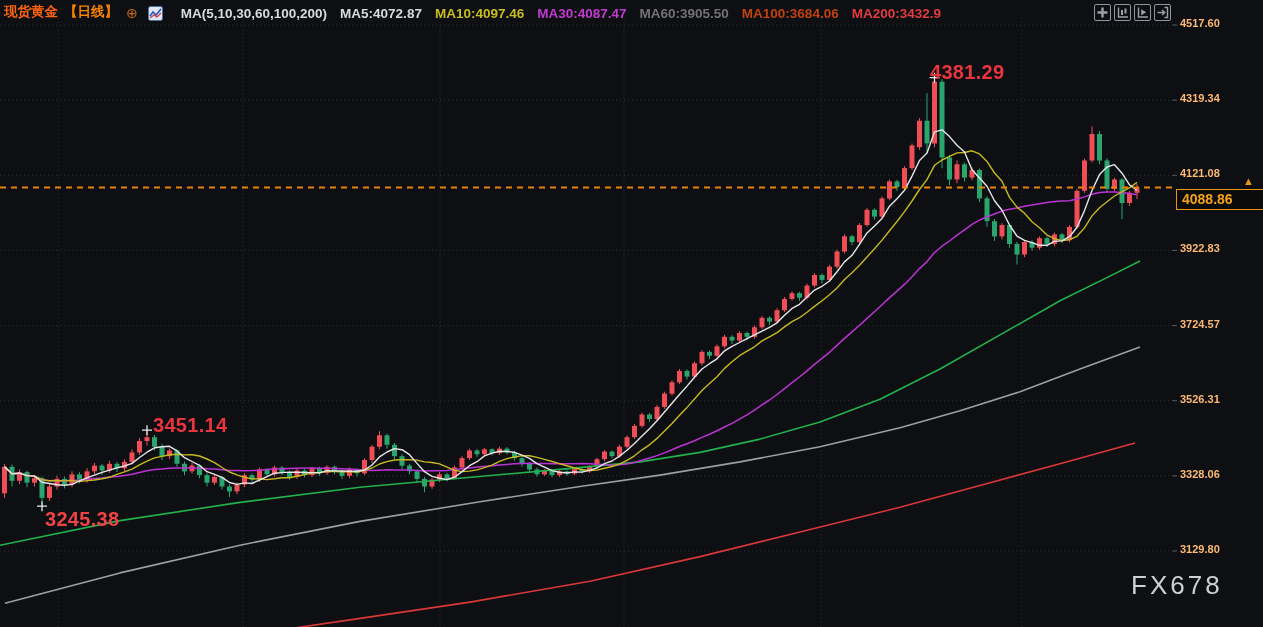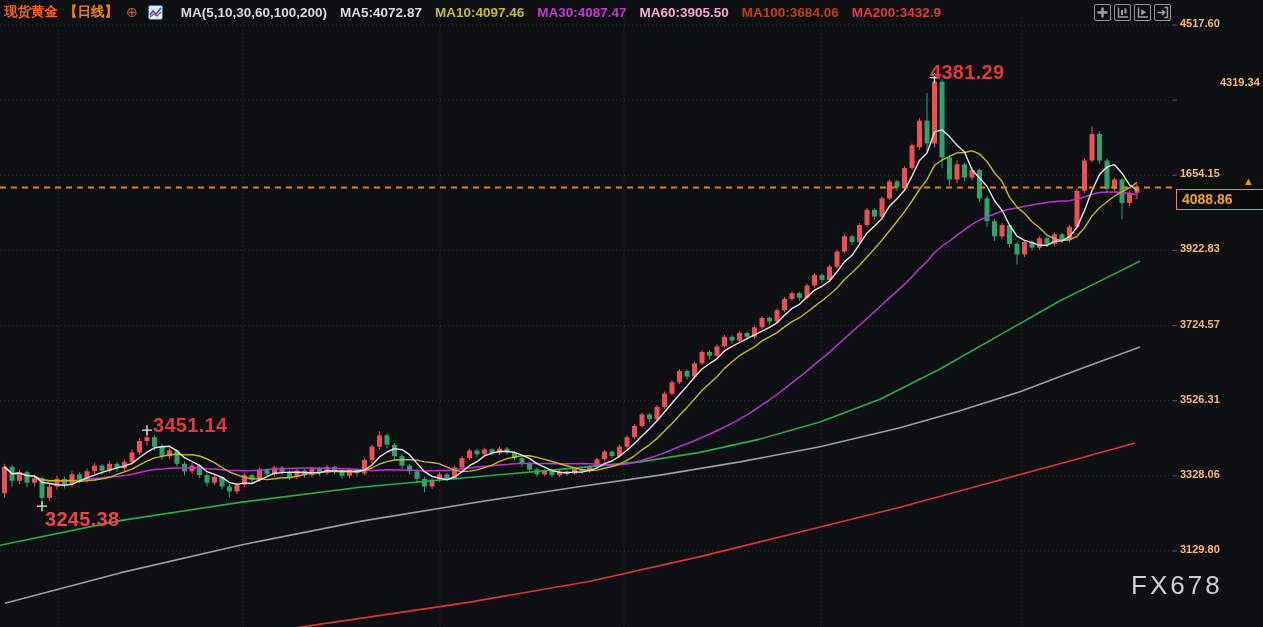--- a/index.html
+++ b/index.html
@@ -1,20 +1,20 @@
 <!DOCTYPE html>
 <html><head>
 <meta charset="utf-8">
 <style>
   html,body{margin:0;padding:0;background:#0e0f12;}
   #stage{position:relative;width:1263px;height:627px;background:#0e0f12;overflow:hidden;
          font-family:"Liberation Sans",sans-serif;}
   #chart-svg{position:absolute;left:0;top:0;}
   
-  #header{position:absolute;left:4px;top:3px;display:flex;align-items:center;gap:6px;
+  #header{position:absolute;left:4px;top:3px;display:flex;align-items:flex-end;gap:6px;
           font-size:13.5px;font-weight:700;white-space:nowrap;z-index:5;}
   .t-title{color:#fb6310;}
   .t-period{color:#fb8300;}
   .circle-plus{color:#bf6a22;font-size:14px;font-weight:400;margin-left:2px;}
   .ind-icon{width:15px;height:15px;display:inline-block;margin-left:4px;}
   #legend{display:flex;gap:13px;margin-left:12px;font-weight:600;}
   
   #toolbar{position:absolute;top:4px;right:92px;display:flex;gap:3px;z-index:5;}
   .tb{width:17px;height:17px;border:1.2px solid #8e959c;background:transparent;border-radius:2px;
       display:flex;align-items:center;justify-content:center;padding:0;box-sizing:border-box;cursor:pointer;}
@@ -384,21 +384,21 @@
         <rect x="0.5" y="0.5" width="14" height="14" rx="2" fill="#dfe7f2" stroke="#4a6ea8"></rect>
         <polyline points="2,10 5,6 8,9 13,3" fill="none" stroke="#2b55b8" stroke-width="1.6"></polyline>
         <polyline points="2,12 6,9 9,11 13,7" fill="none" stroke="#d03c3c" stroke-width="1.2"></polyline>
       </svg>
     </span>
     <span id="legend">
         <span style="color: rgb(217, 218, 220);">MA(5,10,30,60,100,200)</span>
         <span style="color: rgb(217, 218, 220);">MA5:4072.87</span>
         <span style="color: rgb(200, 189, 34);">MA10:4097.46</span>
         <span style="color: rgb(195, 58, 208);">MA30:4087.47</span>
-        <span style="color: #f9a8d4;">MA60:3905.50</span>
+        <span style="color: #737373;">MA60:3905.50</span>
         <span style="color: #c2410c;">MA100:3684.06</span>
         <span style="color: rgb(226, 60, 64);">MA200:3432.9</span>
       </span>
   </div>
 
   <div id="toolbar">
     <button class="tb">
       <svg width="13" height="13" viewBox="0 0 13 13">
         <path d="M6.5 1.5v10M1.5 6.5h10" stroke="#9aa0a8" stroke-width="2.4"></path>
       </svg>
@@ -419,22 +419,22 @@
     <button class="tb">
       <svg width="13" height="13" viewBox="0 0 13 13">
         <path d="M8.5 1.5h3v10h-3" stroke="#9aa0a8" stroke-width="1.4" fill="none"></path>
         <path d="M1.5 6.5h7M6 4l2.8 2.5L6 9" stroke="#9aa0a8" stroke-width="1.4" fill="none"></path>
       </svg>
     </button>
   </div>
 
   <div id="axis-labels">
       <div class="ax" style="top: 17px;">4517.60</div>
-      <div class="ax" style="top: 76px; margin-left: 40px;">4319.34</div>
-      <div class="ax" style="top: 167px;">1654.15</div>
+      <div class="ax" style="top: 92px;">4319.34</div>
+      <div class="ax" style="top: 167px;">4121.08</div>
       <div class="ax" style="top: 242px;">3922.83</div>
       <div class="ax" style="top: 318px;">3724.57</div>
       <div class="ax" style="top: 393px;">3526.31</div>
       <div class="ax" style="top: 468px;">3328.06</div>
       <div class="ax" style="top: 543px;">3129.80</div>
     </div>
   <div id="annotations">
       <div class="ann" style="left: 930px; top: 61px; color: rgb(232, 53, 62);">4381.29</div>
       <div class="ann" style="left: 153px; top: 414px; color: rgb(232, 53, 62);">3451.14</div>
       <div class="ann" style="left: 45px; top: 508px; color: #ef4444; text-align: center;">3245.38</div>

